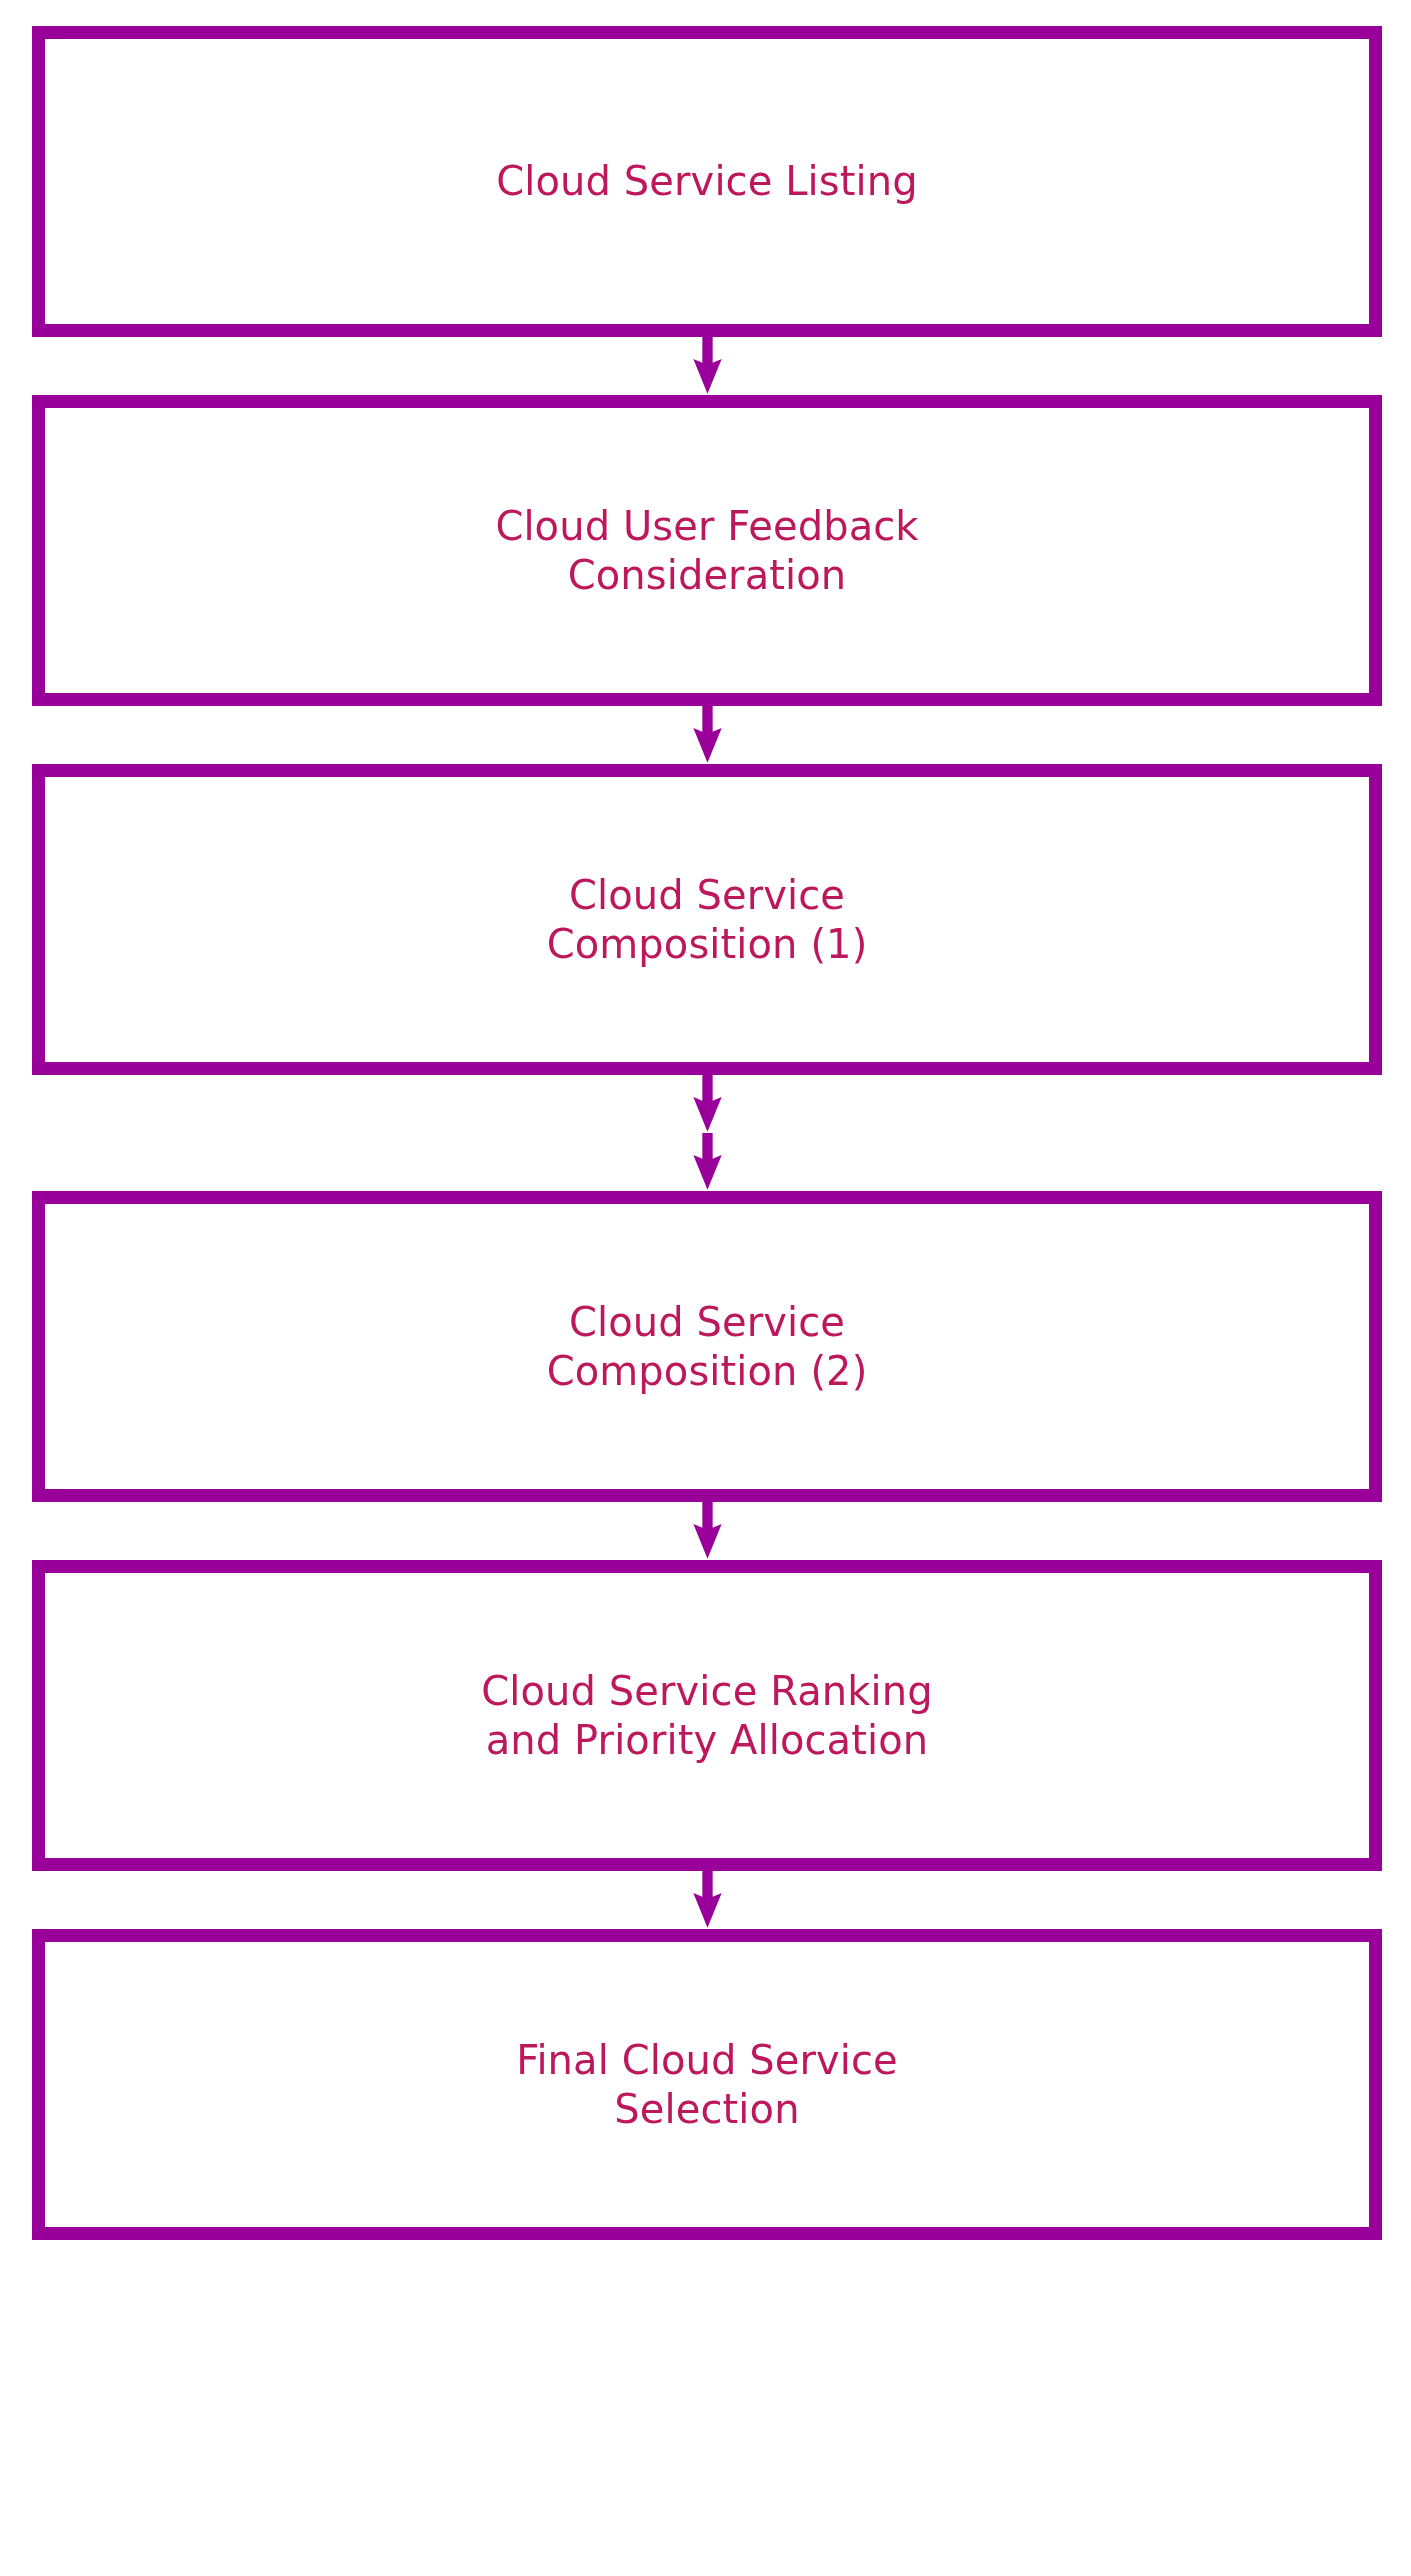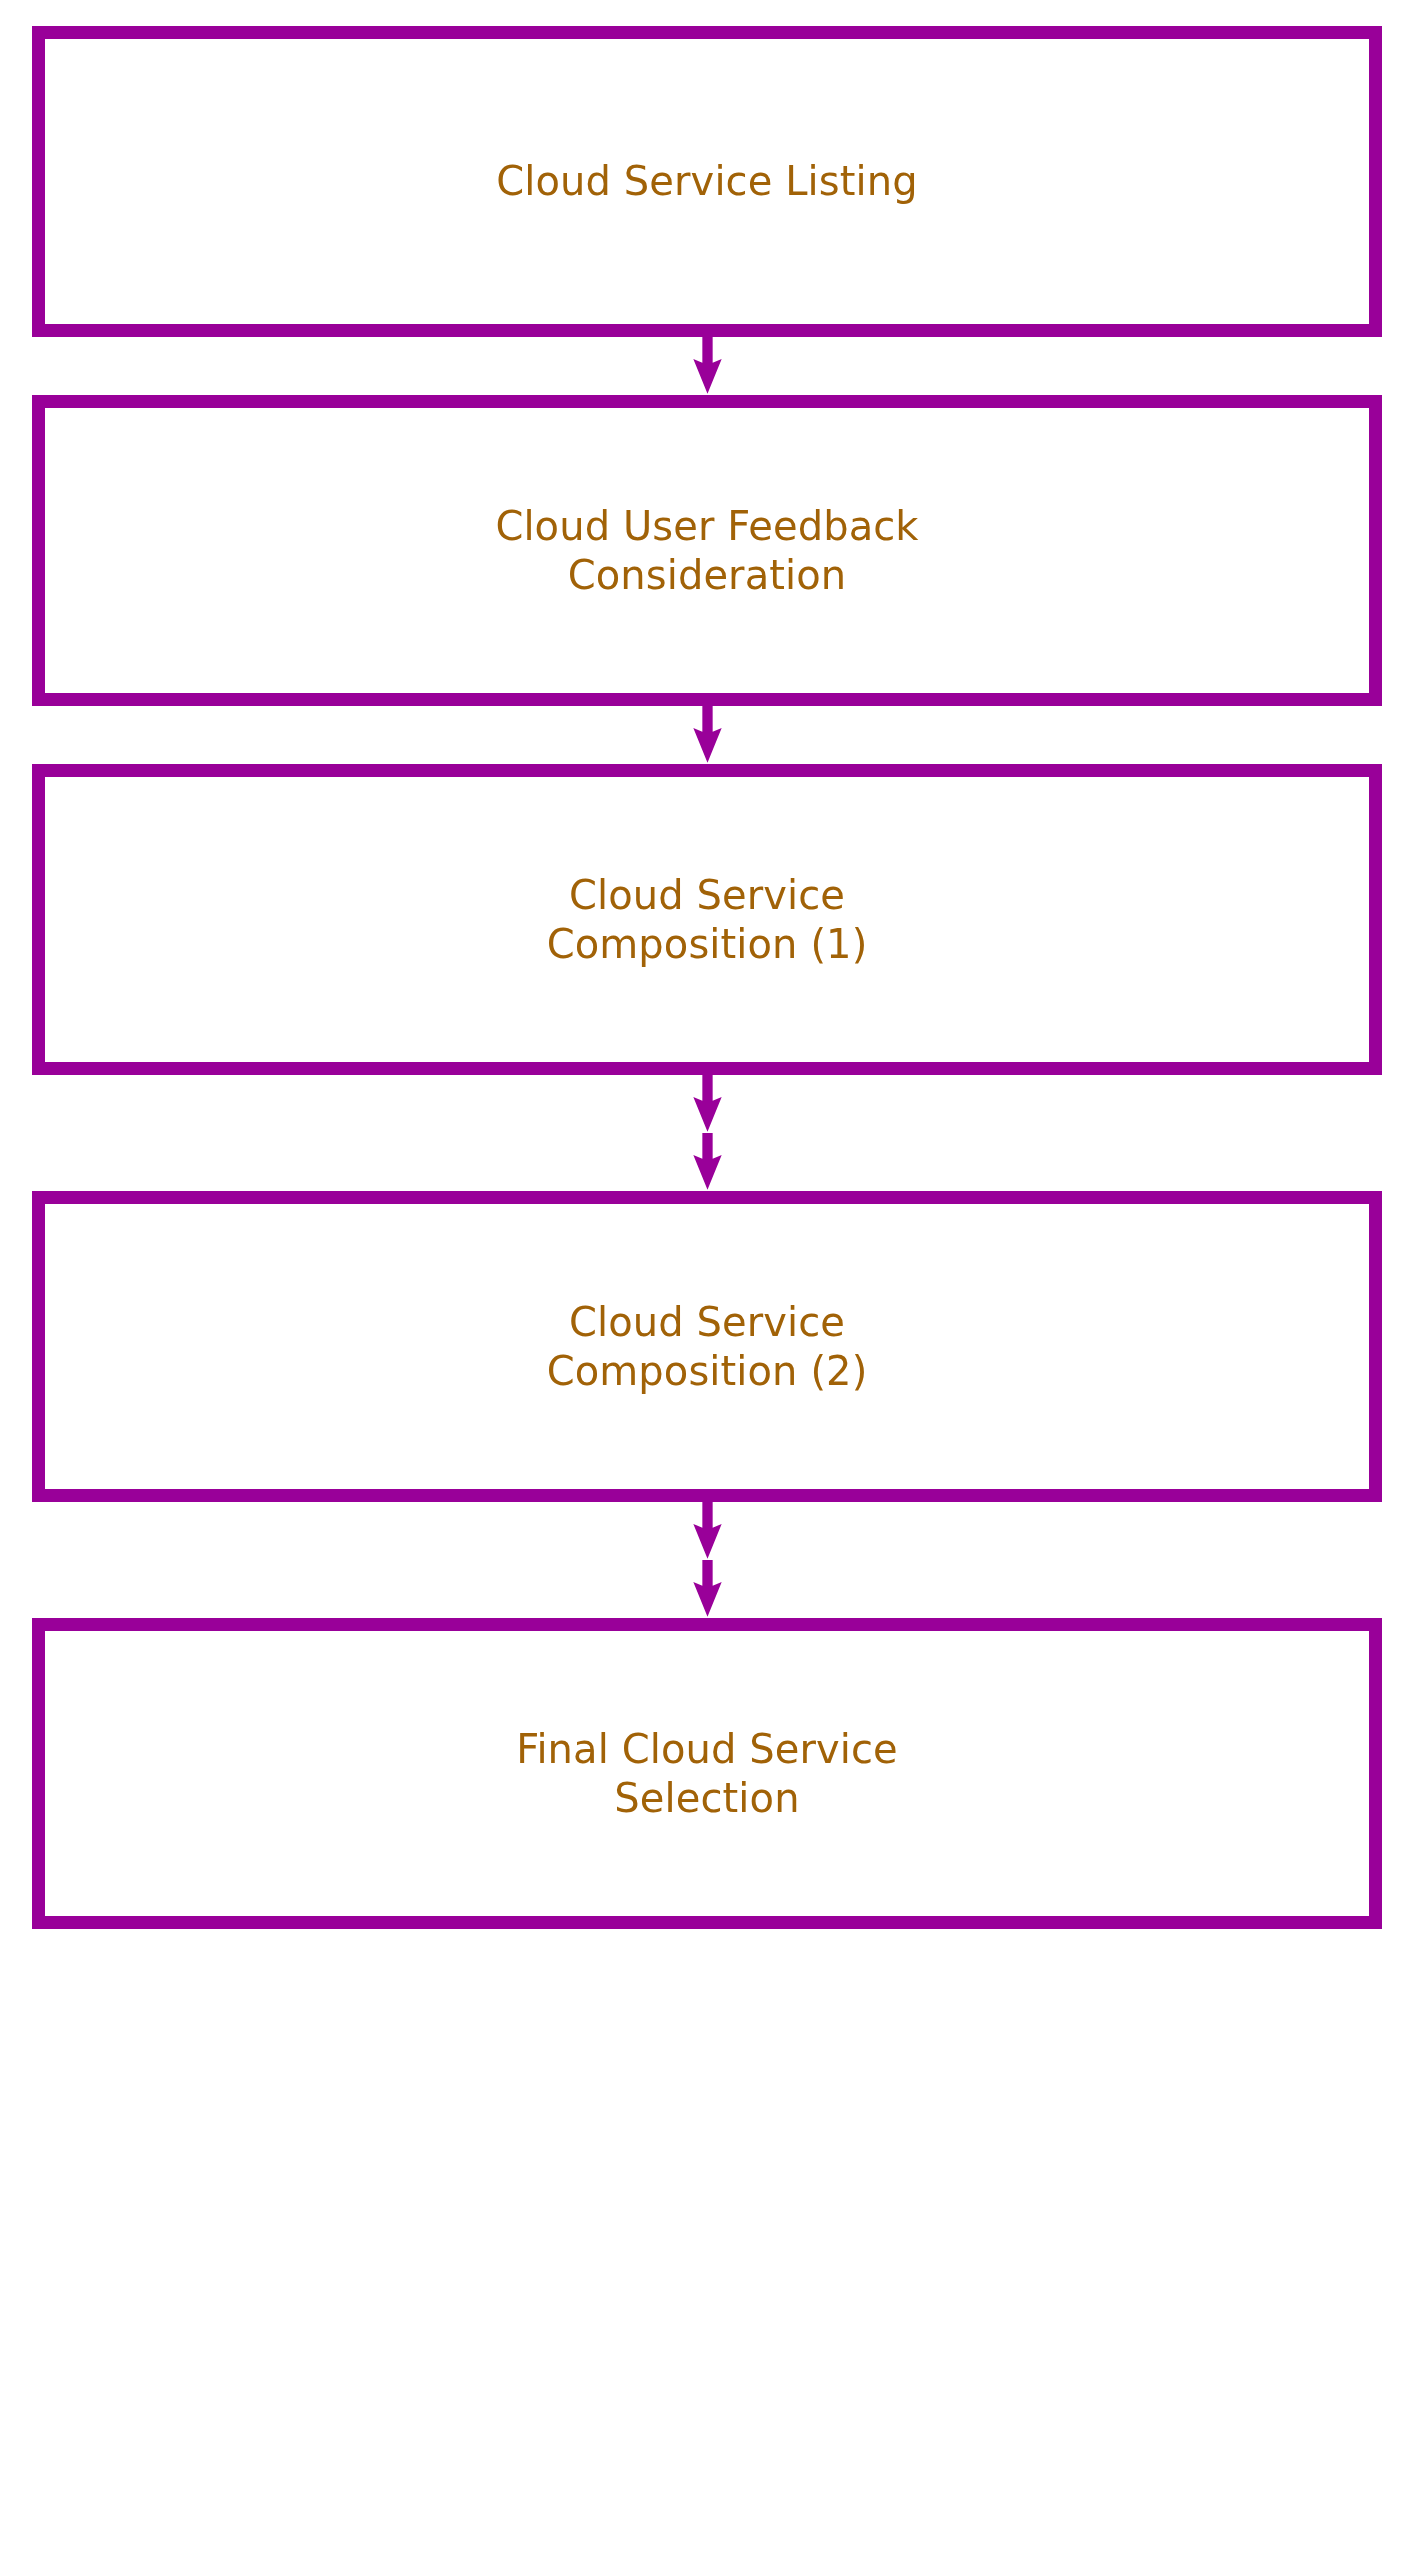--- a/index.html
+++ b/index.html
@@ -41,21 +41,21 @@
     align-items: center;
     justify-content: center;
     text-align: center;
     flex: 0 0 auto;
   }
 
   .flow-node-label {
     font-family: "DejaVu Sans", "Liberation Sans", sans-serif;
     font-size: 40px;
     line-height: 1.22;
-    color: #a16207;
+    color: #be185d;
     letter-spacing: 0.1px;
     font-weight: 400;
     white-space: pre-line;
     padding: 0 26px;
   }
 
   .flow-connector {
     height: 58px;
     flex: 0 0 auto;
     display: flex;
@@ -118,20 +118,24 @@
       <div class="flow-node-label">Cloud Service
 Composition (2)</div>
     </div>
 
     <div class="flow-connector">
       <svg width="39" height="58" viewBox="0 0 60 90">
         <path d="M30 88 L8 34 L22 40 L22 0 L38 0 L38 40 L52 34 Z" fill="#990099"></path>
       </svg>
     </div>
 
+    <div class="flow-node">
+      <div class="flow-node-label">Cloud Service Ranking
+and Priority Allocation</div>
+    </div>
 
     <div class="flow-connector">
       <svg width="39" height="58" viewBox="0 0 60 90">
         <path d="M30 88 L8 34 L22 40 L22 0 L38 0 L38 40 L52 34 Z" fill="#990099"></path>
       </svg>
     </div>
 
     <div class="flow-node">
       <div class="flow-node-label">Final Cloud Service
 Selection</div>

